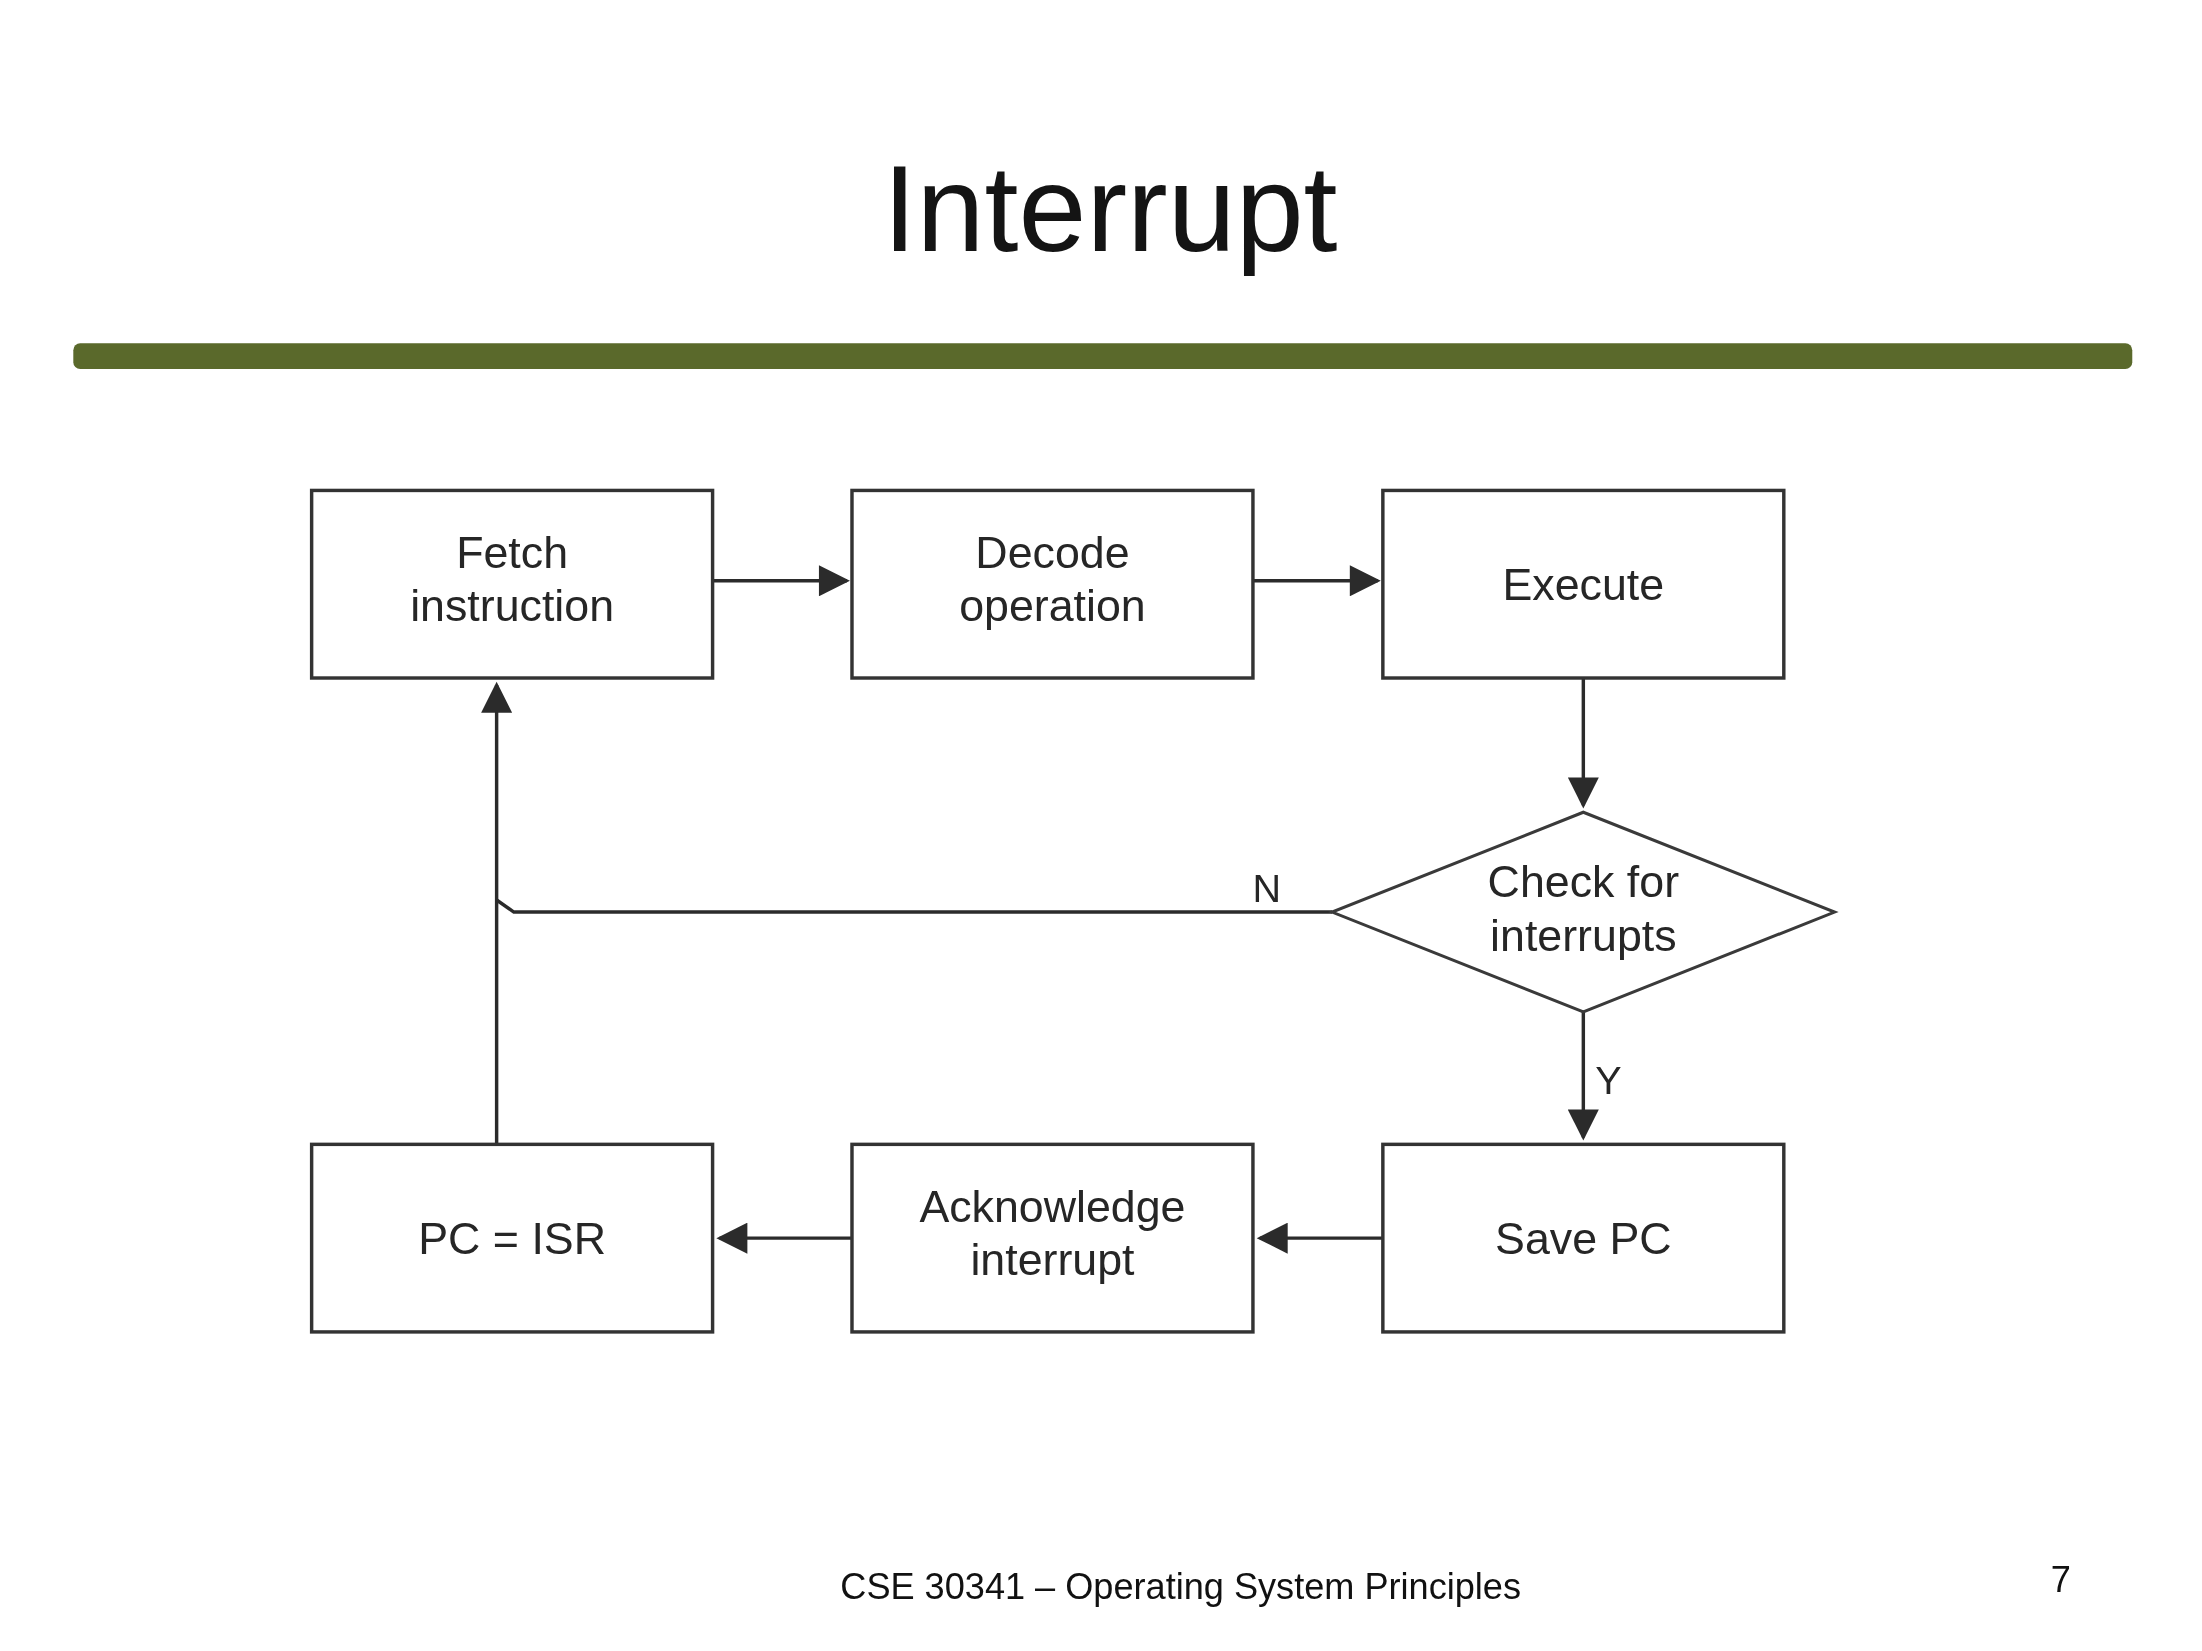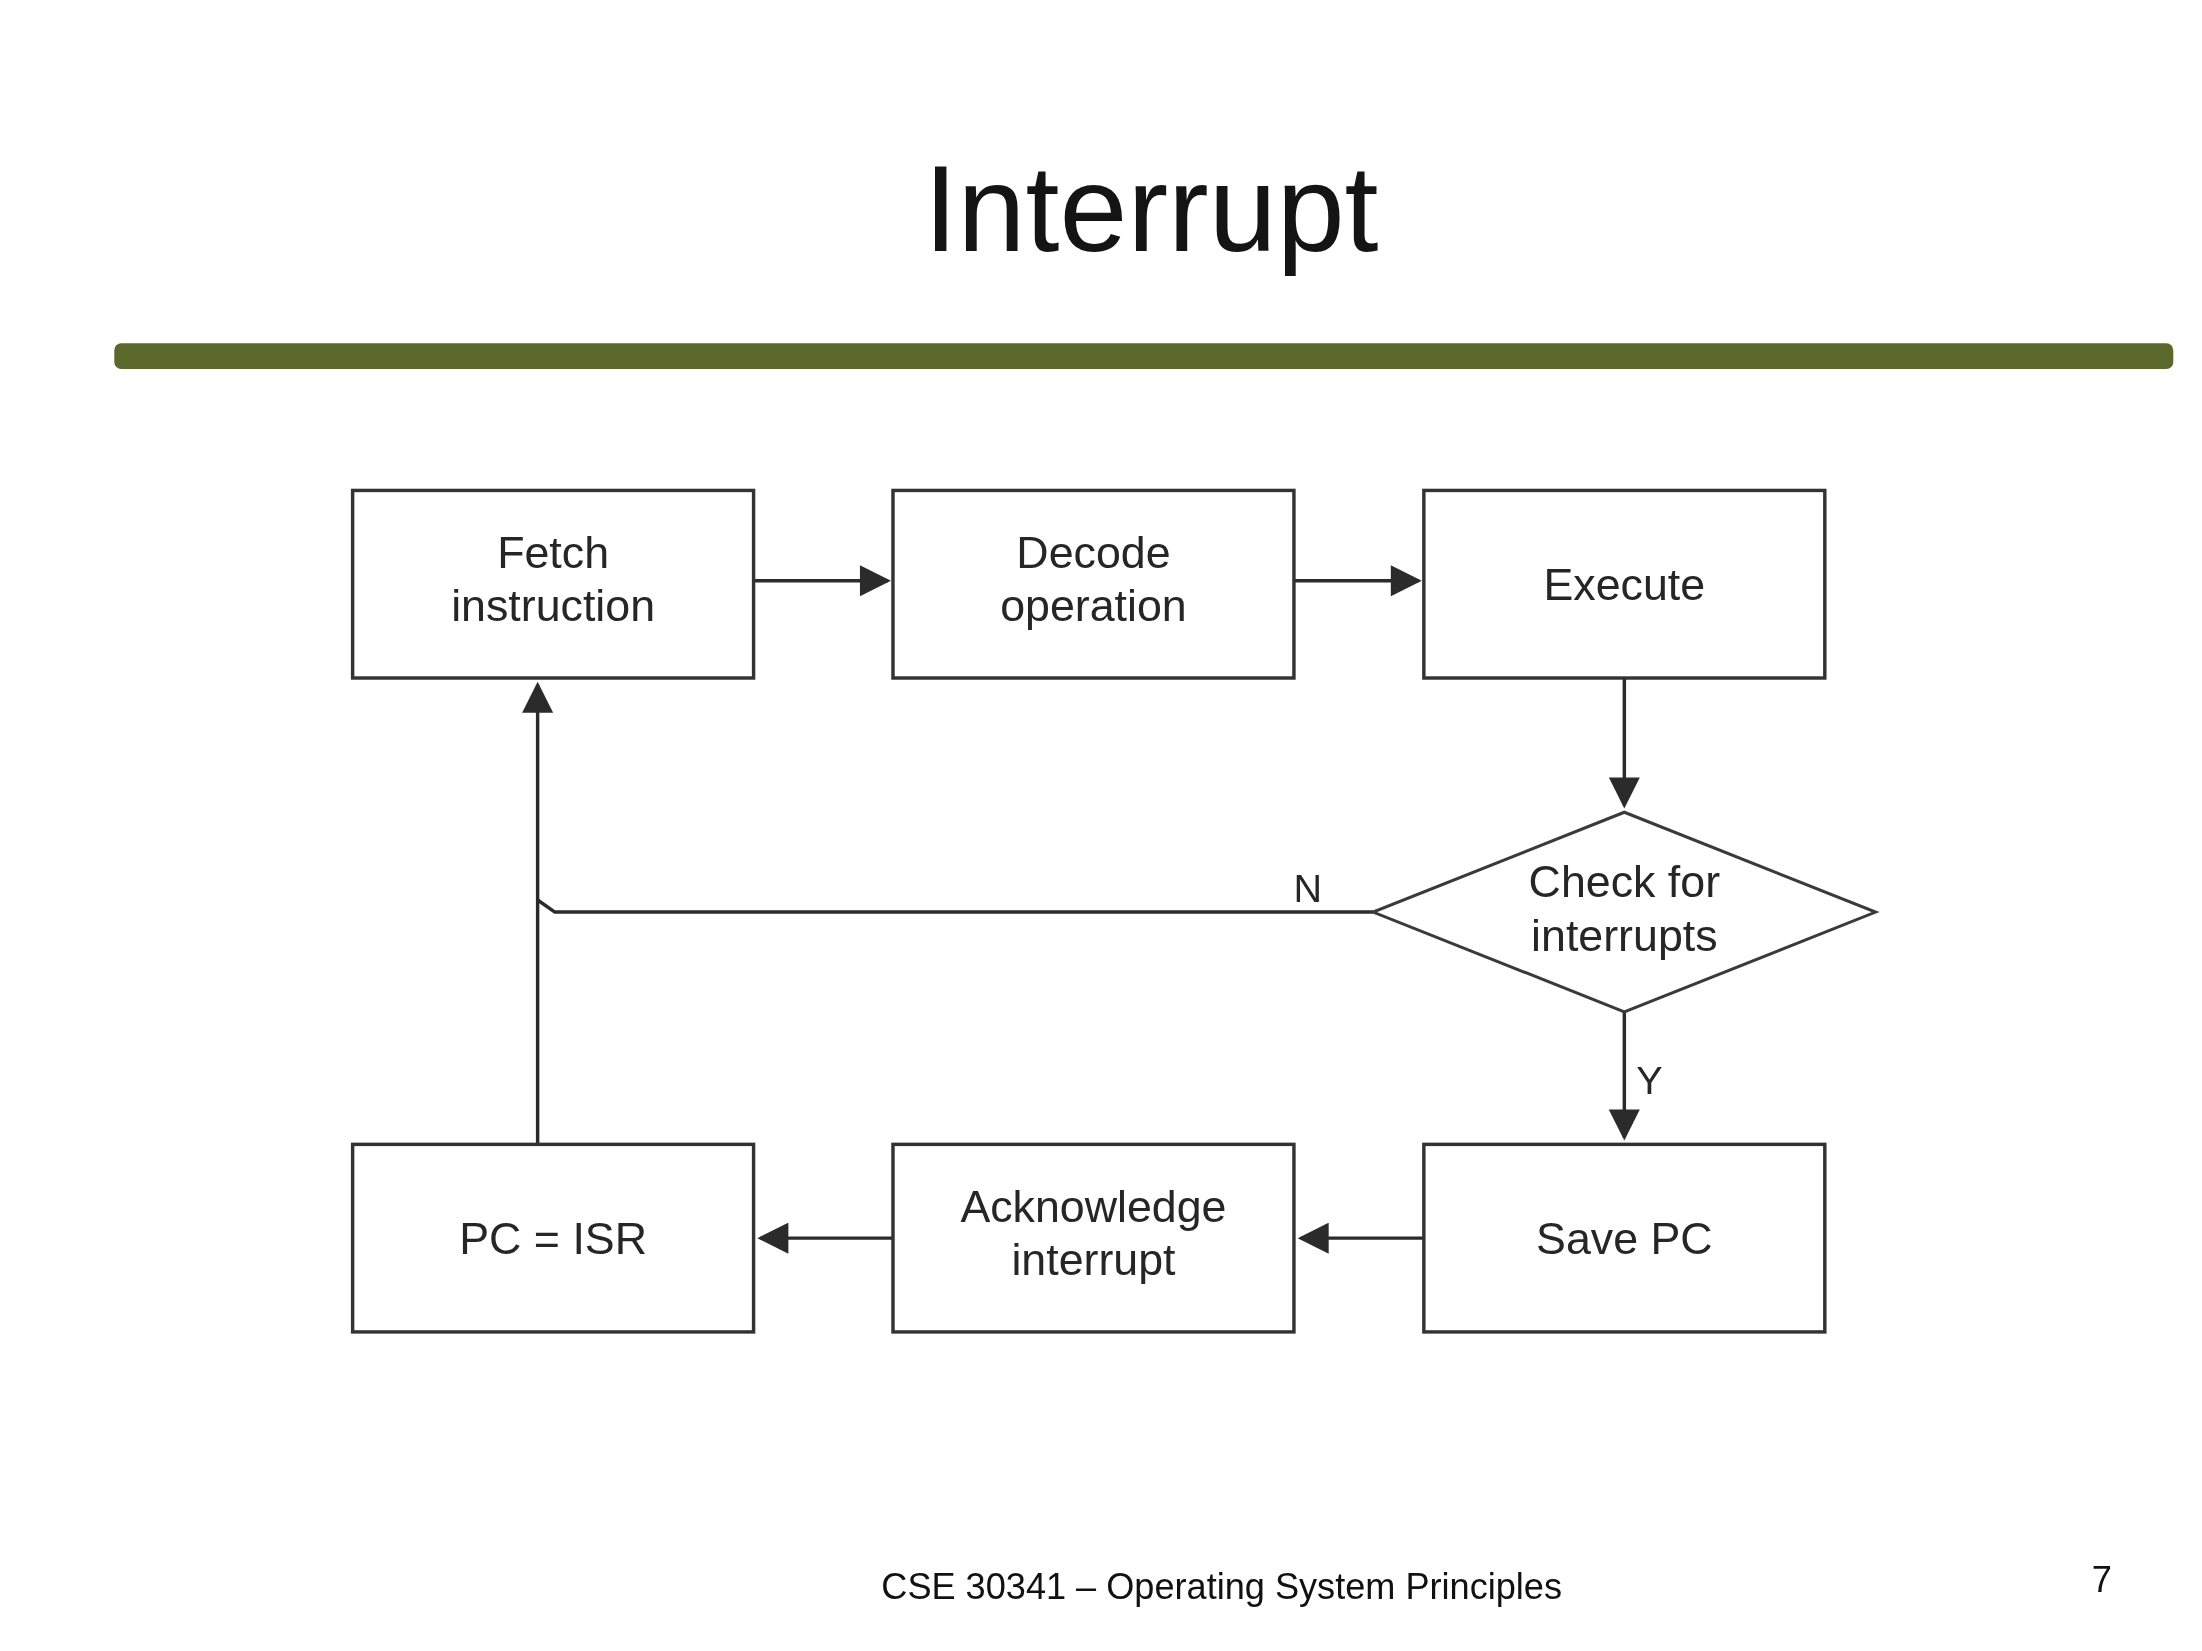--- a/index.html
+++ b/index.html
@@ -6,21 +6,20 @@
     margin: 0;
     padding: 0;
     background: #ffffff;
   }
   .slide {
     width: 1818px;
     height: 1652px;
     position: relative;
     background: #ffffff;
     font-family: "Liberation Sans", sans-serif;
-    padding-left: 41px;
   }
   svg { display: block; }
   .title-text {
     font-family: "Liberation Sans", sans-serif;
     font-size: 142px;
     fill: #141414;
   }
   .node-rect {
     fill: #ffffff;
     stroke: #333333;

